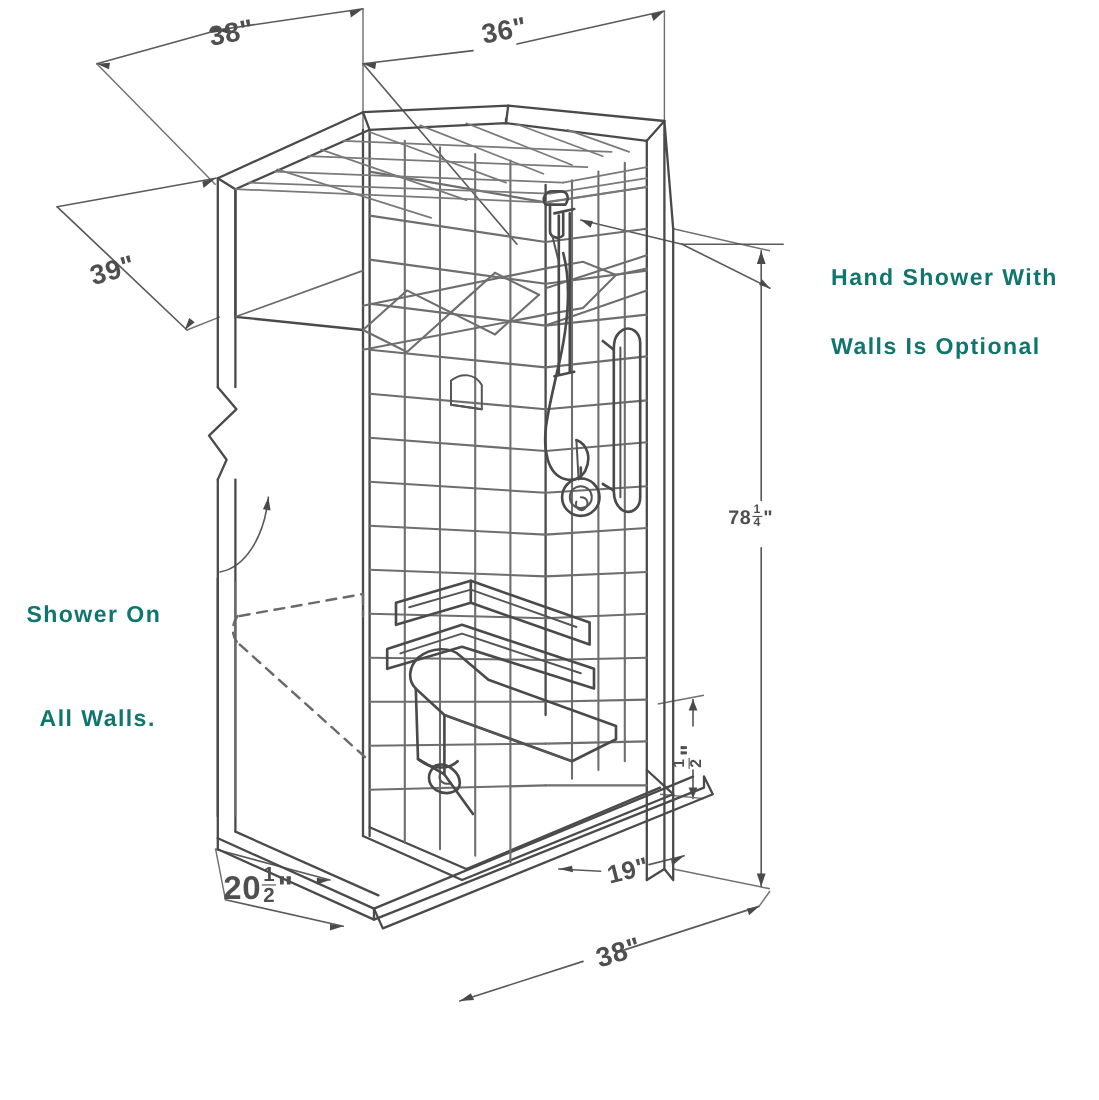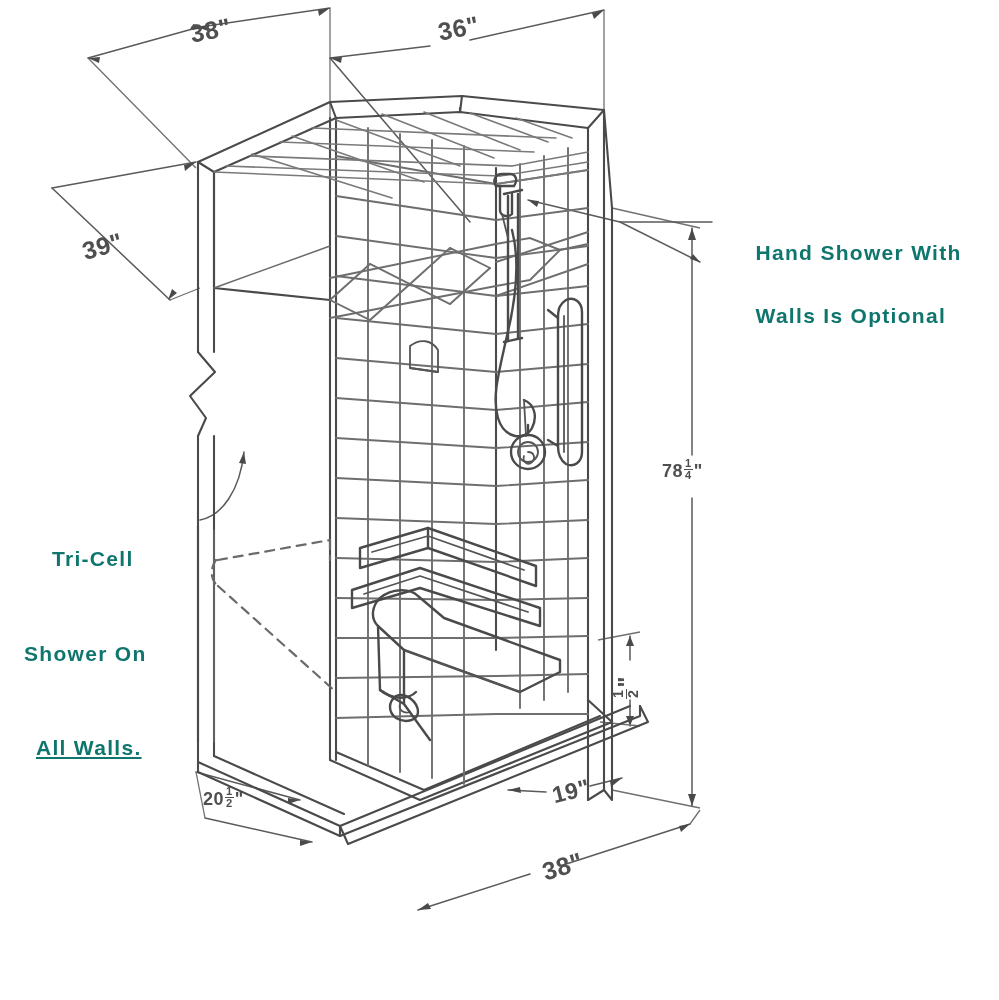--- a/index.html
+++ b/index.html
@@ -287,30 +287,29 @@
   <div class="dimtxt" style="left:662px;top:458px;font-size:18px;">
     <span>78</span><span class="frac"><span class="n">1</span><span class="d">4</span></span><span>"</span>
   </div>
 
   <div class="dimtxt" style="left:612px;top:700px;font-size:23px;transform:rotate(-90deg);transform-origin:left top;">
     <span></span><span class="frac"><span class="n">1</span><span class="d">2</span></span><span>"</span>
   </div>
 
   <div class="dimtxt" style="left:552px;top:778px;font-size:23px;transform:rotate(-14deg);">19"</div>
 
-  <div class="dimtxt" style="left:203px;top:786px;font-size:18px;">
+  <div class="dimtxt" style="left:203px;top:786px;font-size:30px;">
     <span>20</span><span class="frac"><span class="n">1</span><span class="d">2</span></span><span>"</span>
   </div>
 
   <div class="dimtxt" style="left:542px;top:852px;font-size:25px;transform:rotate(-17deg);">38"</div>
 
   <div class="note" style="left:727px;top:205px;font-size:21px;">
     <span>Hand Shower With</span><br>
     <span>Walls Is Optional</span>
   </div>
 
   <div class="note" style="left:24px;top:480px;font-size:21px;text-align:left;">
-    <span style="display:block;padding-left:28px;">Tri-Cell</span>
     <span style="display:block;">Shower On</span>
-    <span style="display:block;padding-left:12px;text-decoration:underline;">All Walls.</span>
+    <span style="display:block;padding-left:12px;">All Walls.</span>
   </div>
 
 </div>
 
 </body></html>

